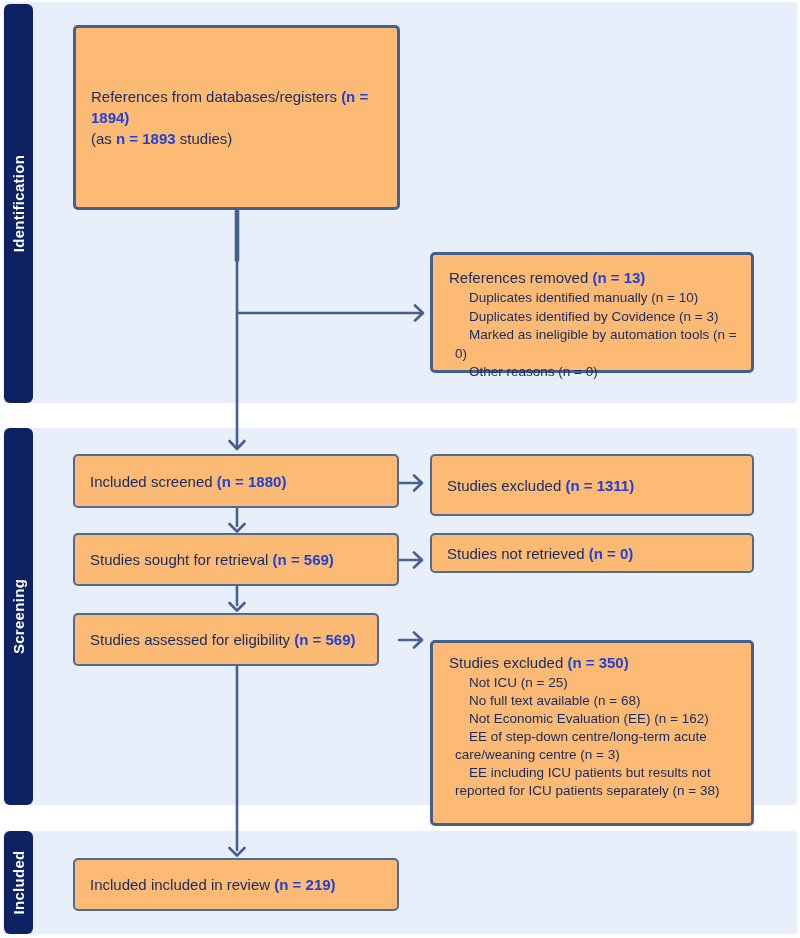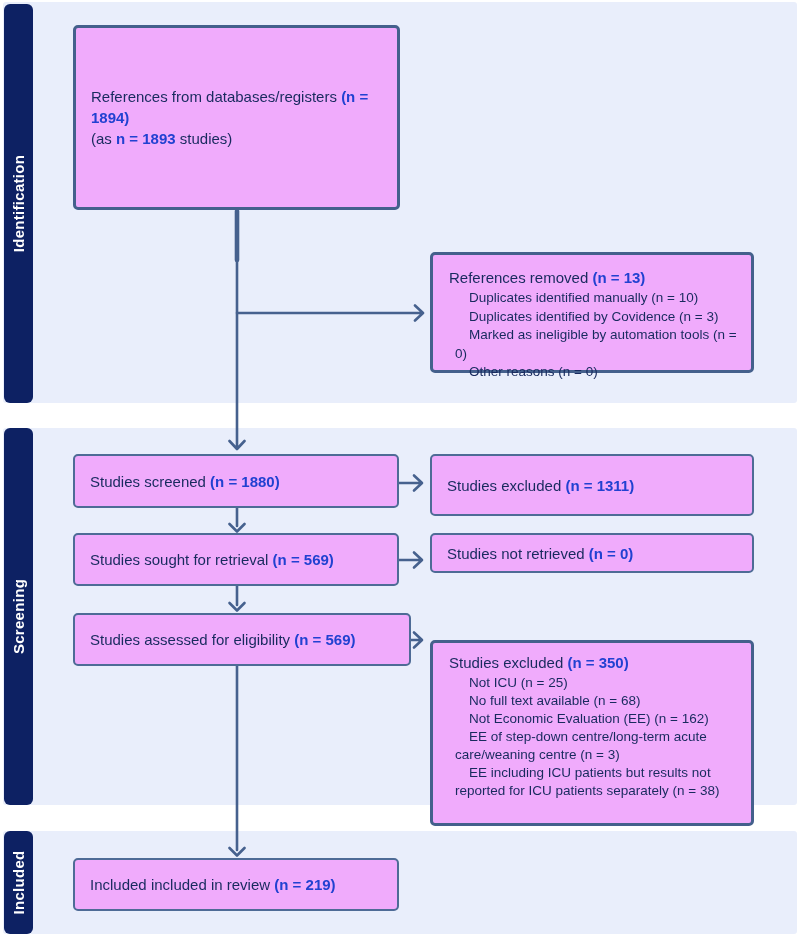--- a/index.html
+++ b/index.html
@@ -63,35 +63,35 @@
     stroke: #46618e;
     stroke-width: 2.6;
     stroke-linecap: round;
     stroke-linejoin: round;
   }
   svg.arrows path.stub { stroke-width: 4.6; }
 
   
   .node {
     position: absolute;
-    background: #f0abfc;
+    background: #fdba74;
     border: 2px solid #4e6b96;
     border-radius: 5px;
     box-sizing: border-box;
     color: #182a5e;
     font-size: 15px;
   }
   .node.thick { border-width: 3px; border-color: #44608c; }
 
   .box-references          { left: 73px;  top: 25px;  width: 327px; height: 185px;
                              display: flex; flex-direction: column; justify-content: center;
                              padding-left: 15px; padding-right: 10px; line-height: 21px; }
   .box-screened            { left: 73px;  top: 454px; width: 326px; height: 54px; }
   .box-sought              { left: 73px;  top: 533px; width: 326px; height: 53px; }
-  .box-assessed            { left: 73px;  top: 613px; width: 338px; height: 53px; }
+  .box-assessed            { left: 73px;  top: 613px; width: 306px; height: 53px; }
   .box-included            { left: 73px;  top: 858px; width: 326px; height: 53px; }
   .box-refs-removed        { left: 430px; top: 252px; width: 324px; height: 121px;
                              padding: 12px 10px 0 16px; }
   .box-excluded-screening  { left: 430px; top: 454px; width: 324px; height: 62px; }
   .box-not-retrieved       { left: 430px; top: 533px; width: 324px; height: 40px; }
   .box-excluded-eligibility{ left: 430px; top: 612px; width: 324px; height: 186px;
                              padding: 9px 12px 0 16px; margin-top: 28px; }
 
   .vcenter {
     display: flex;
@@ -144,21 +144,21 @@
     <path d="M399 560 H421 M414 552.5 L422 560 L414 567.5"></path>
     <path d="M399 640 H421 M414 632.5 L422 640 L414 647.5"></path>
   </svg>
 
   <div class="node thick box-references">
     <div><span>References from databases/registers </span><span class="n-bold">(n = 1894)</span></div>
     <div><span>(as </span><span class="n-bold">n = 1893</span><span> studies)</span></div>
   </div>
 
   <div class="node vcenter box-screened">
-    <div><span>Studies screened </span><span class="n-bold">(n = 1880)</span></div>
+    <div><span>Included screened </span><span class="n-bold">(n = 1880)</span></div>
   </div>
 
   <div class="node vcenter box-sought">
     <div><span>Studies sought for retrieval </span><span class="n-bold">(n = 569)</span></div>
   </div>
 
   <div class="node vcenter box-assessed">
     <div><span>Studies assessed for eligibility </span><span class="n-bold">(n = 569)</span></div>
   </div>
 

